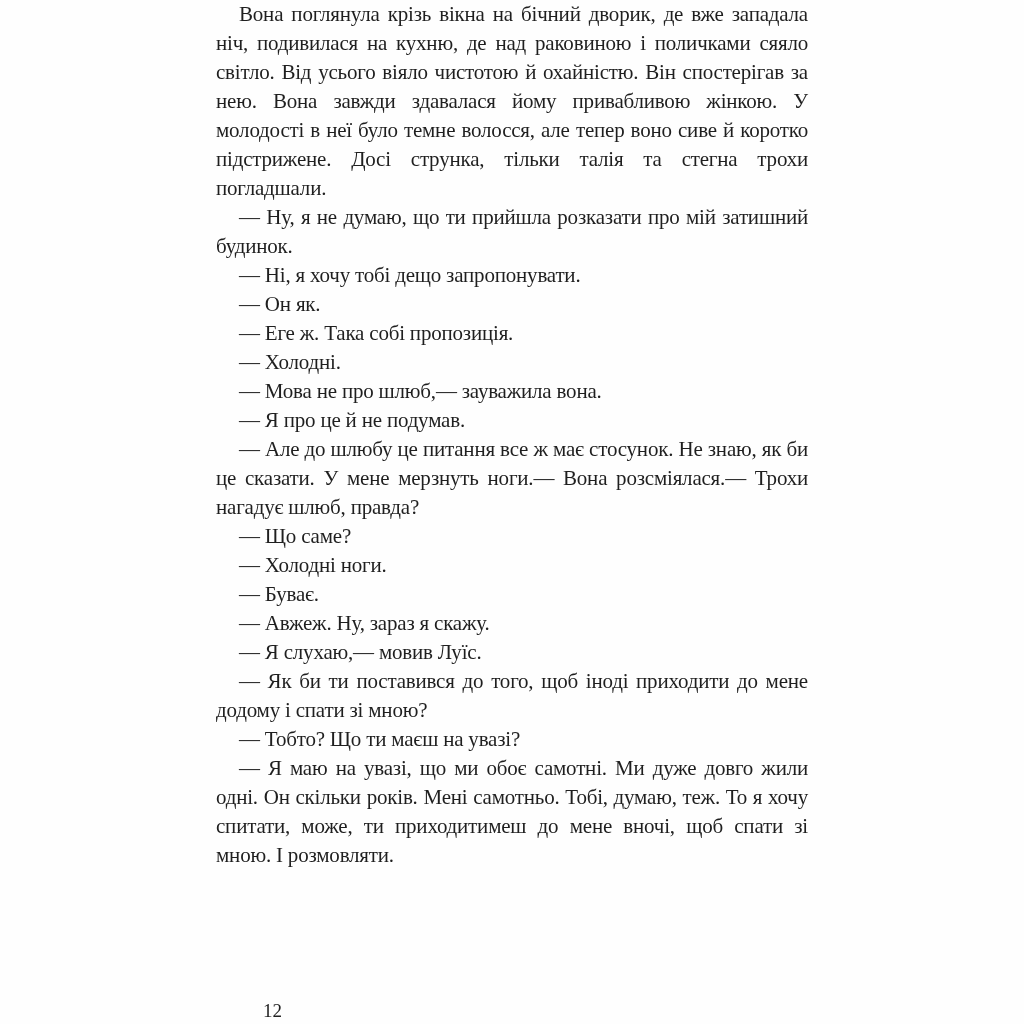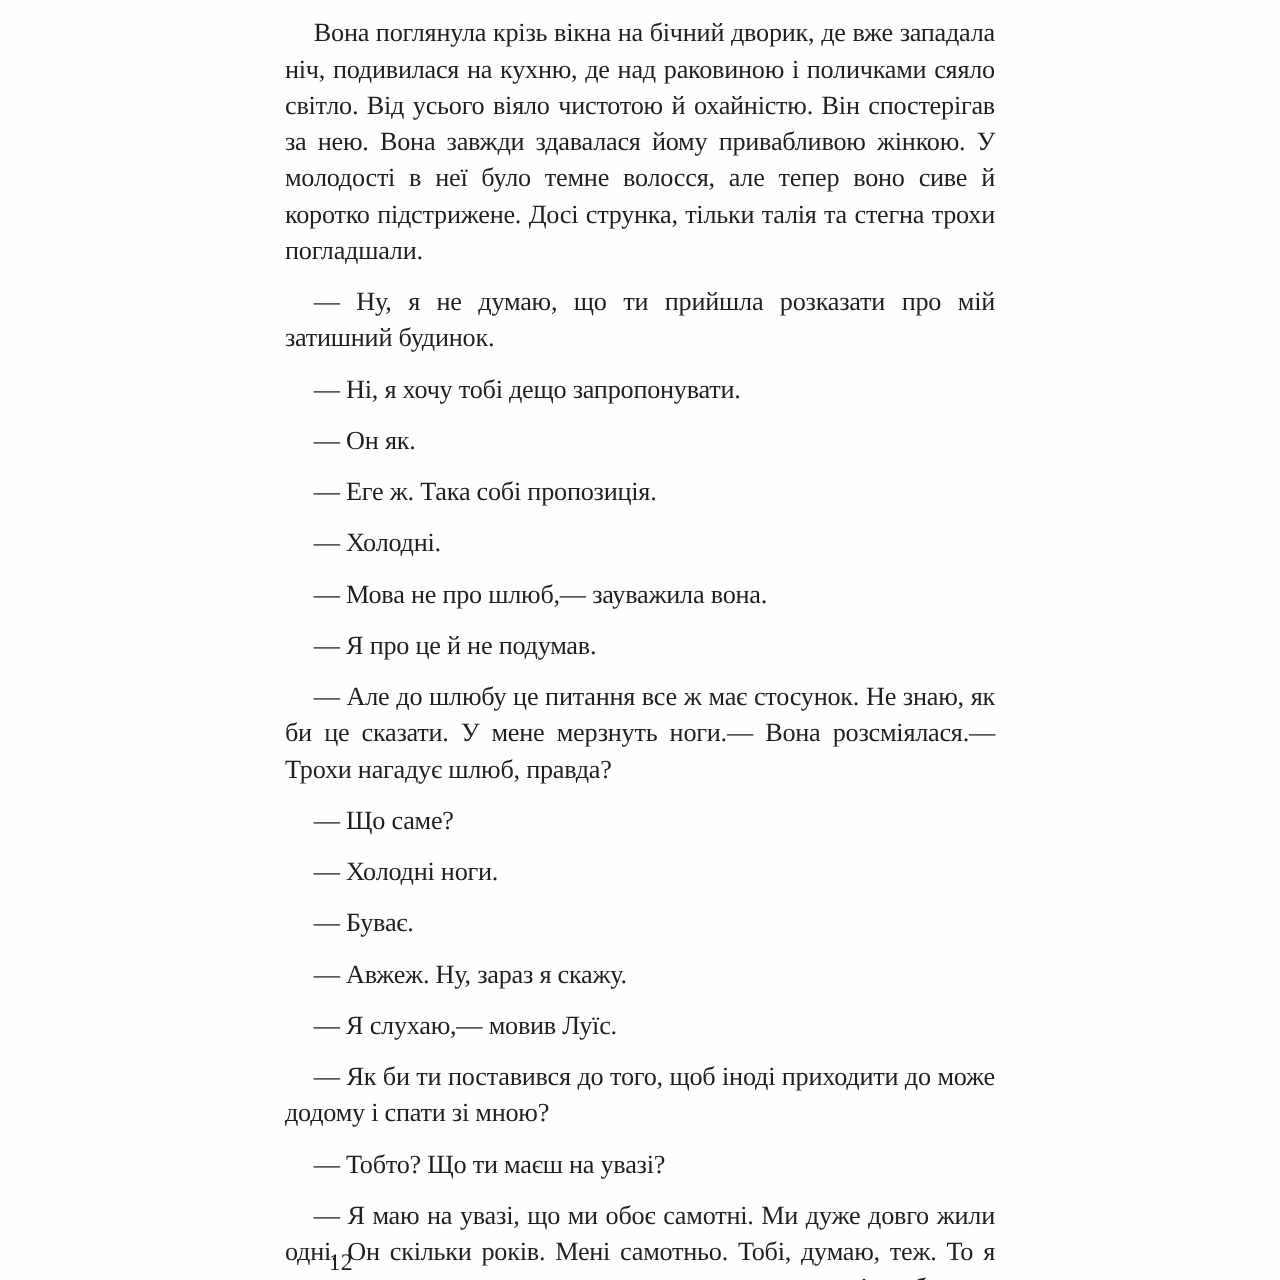--- a/index.html
+++ b/index.html
@@ -20,21 +20,21 @@
     top: 0px;
     width: 592px;
     color: #1f1f1f;
     font-family: "Liberation Serif", "DejaVu Serif", serif;
     font-size: 21px;
     line-height: 29px;
     text-align: justify;
     letter-spacing: -0.2px;
   }
   .text-block p {
-    margin: 12px;
+    margin: 0;
     padding: 0;
     text-indent: 23px;
   }
   .page-number {
     position: absolute;
     left: 215px;
     top: 999px;
     color: #1f1f1f;
     font-family: "Liberation Serif", "DejaVu Serif", serif;
     font-size: 19px;
@@ -54,18 +54,18 @@
     <p>— Еге ж. Така собі пропозиція.</p>
     <p>— Холодні.</p>
     <p>— Мова не про шлюб,— зауважила вона.</p>
     <p>— Я про це й не подумав.</p>
     <p>— Але до шлюбу це питання все ж має стосунок. Не знаю, як би це сказати. У мене мерзнуть ноги.— Вона розсміялася.— Трохи нагадує шлюб, правда?</p>
     <p>— Що саме?</p>
     <p>— Холодні ноги.</p>
     <p>— Буває.</p>
     <p>— Авжеж. Ну, зараз я скажу.</p>
     <p>— Я слухаю,— мовив Луїс.</p>
-    <p>— Як би ти поставився до того, щоб іноді приходити до може додому і спати зі мною?</p>
+    <p>— Як би ти поставився до того, щоб іноді приходити до мене додому і спати зі мною?</p>
     <p>— Тобто? Що ти маєш на увазі?</p>
     <p>— Я маю на увазі, що ми обоє самотні. Ми дуже довго жили одні. Он скільки років. Мені самотньо. Тобі, думаю, теж. То я хочу спитати, може, ти приходитимеш до мене вночі, щоб спати зі мною. І розмовляти.</p>
   </div>
   <div class="page-number">12</div>
 </div>
 
 </body></html>

